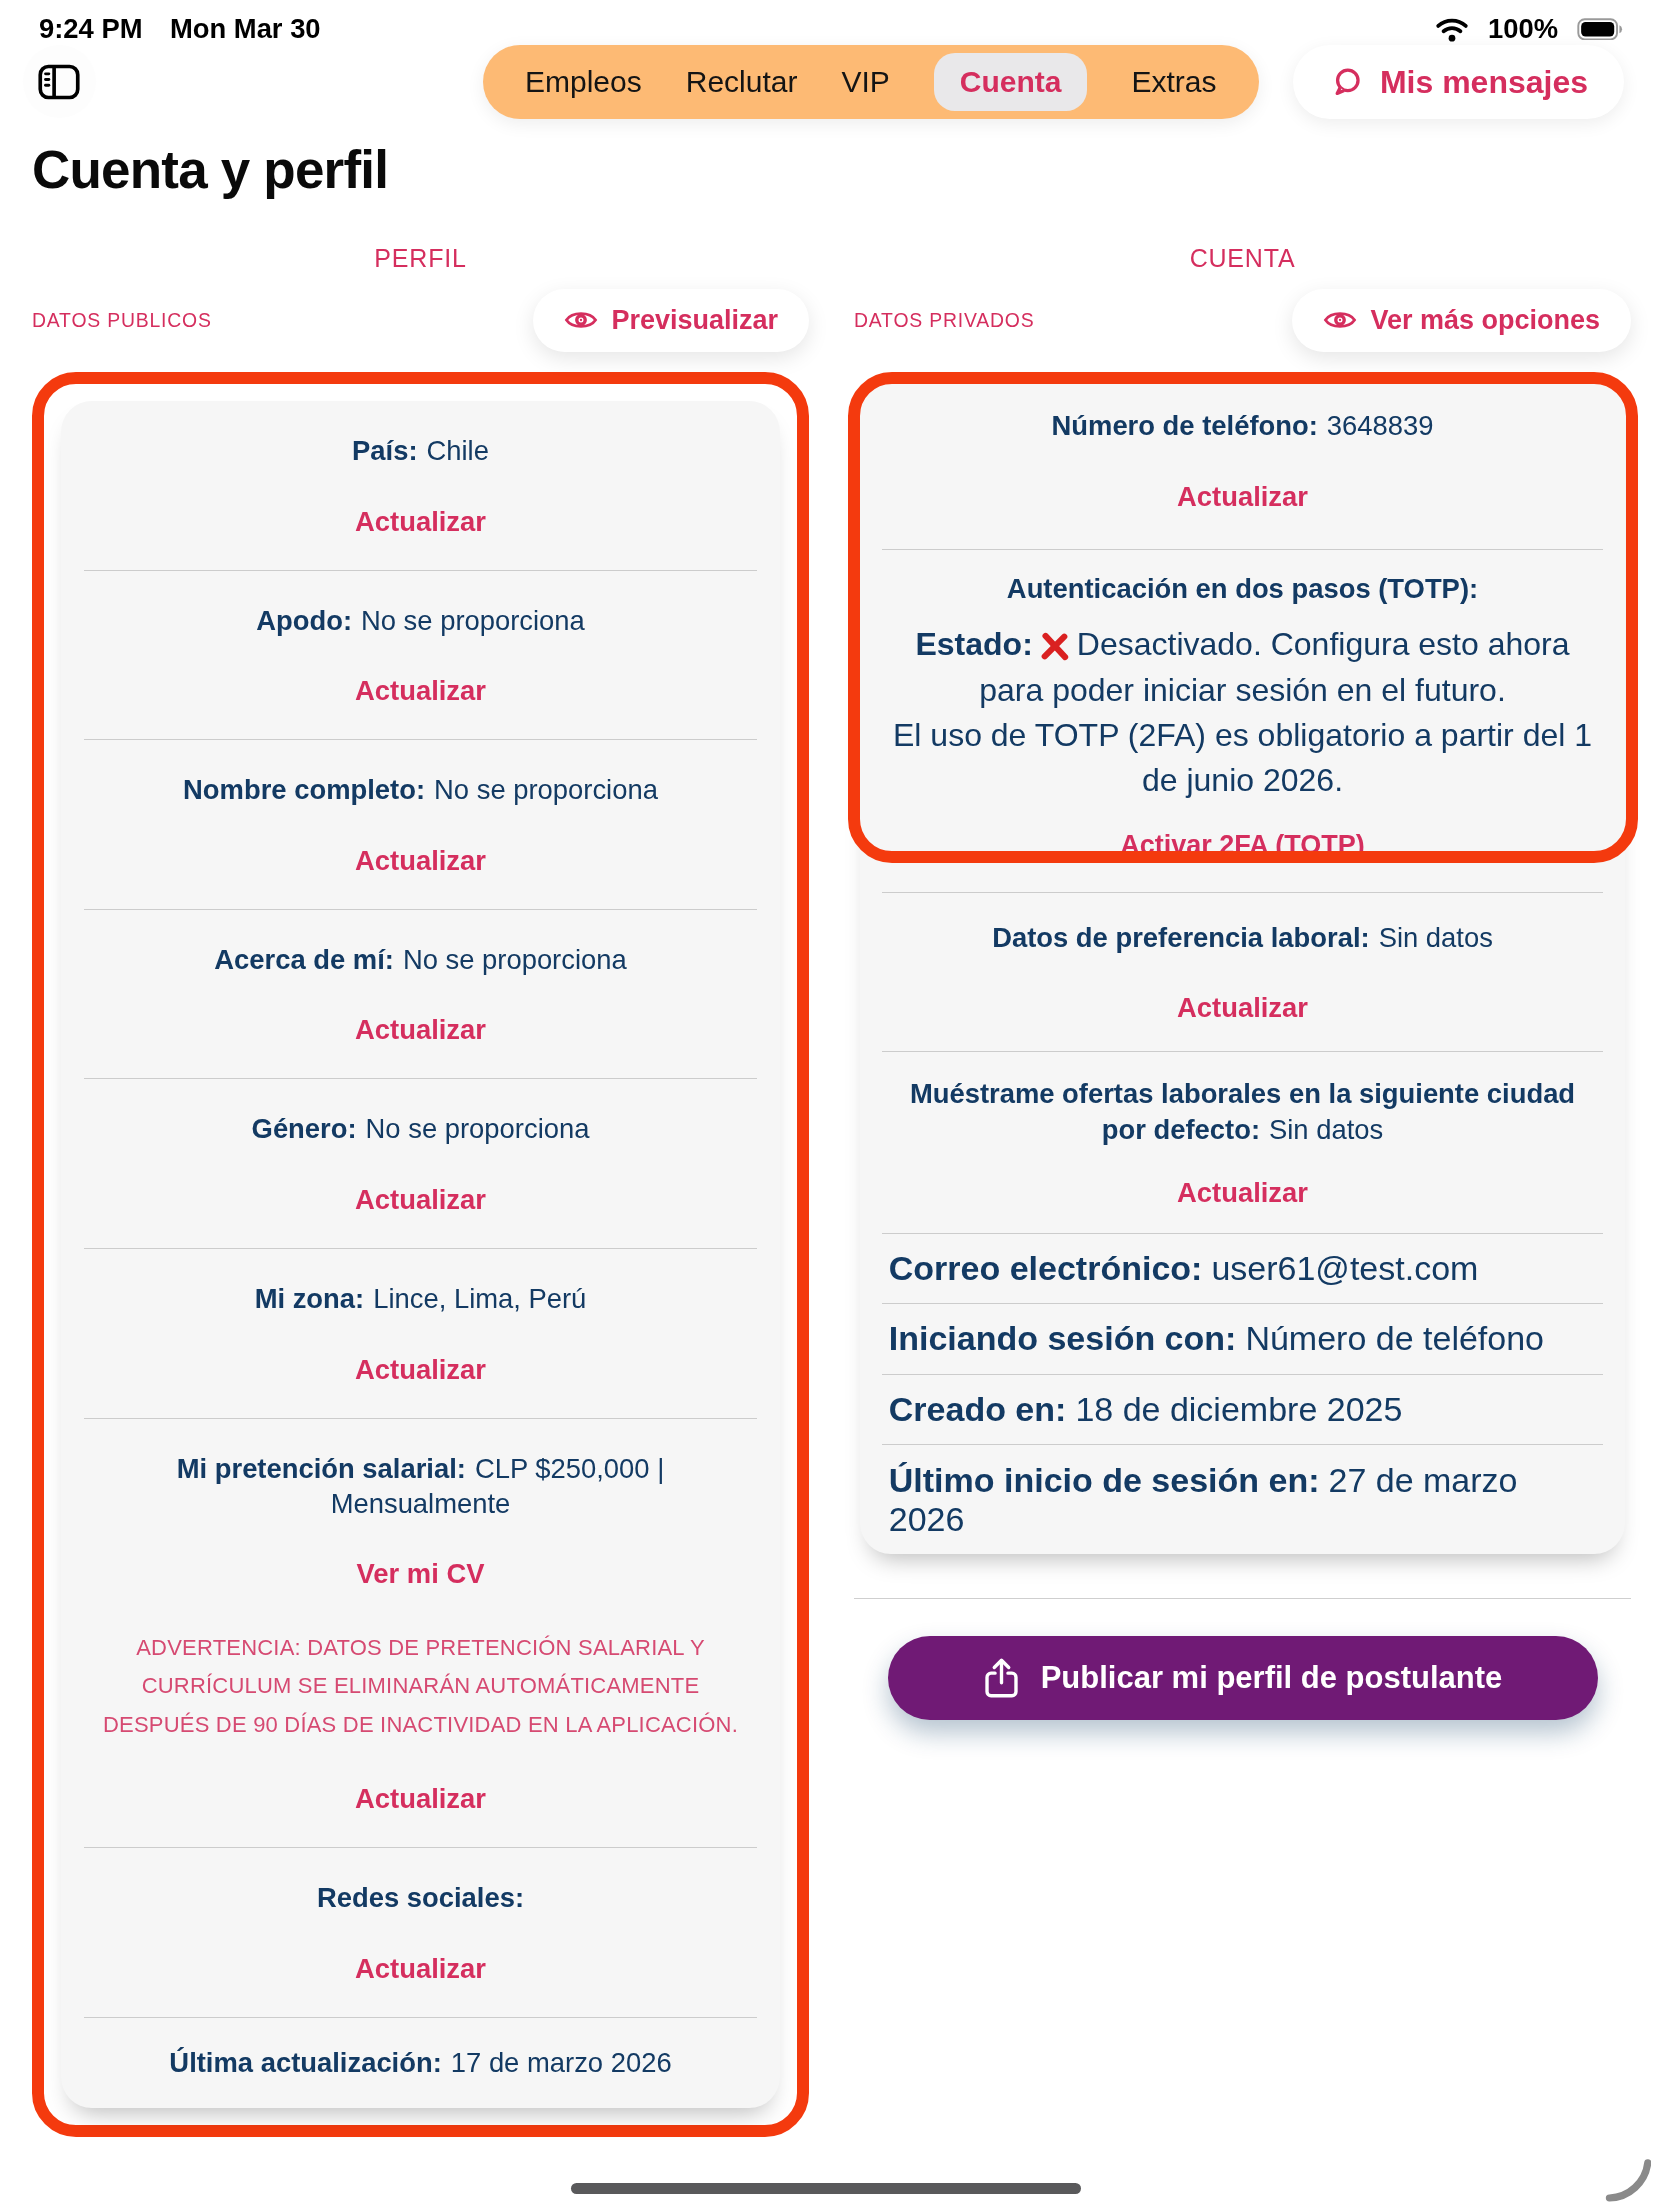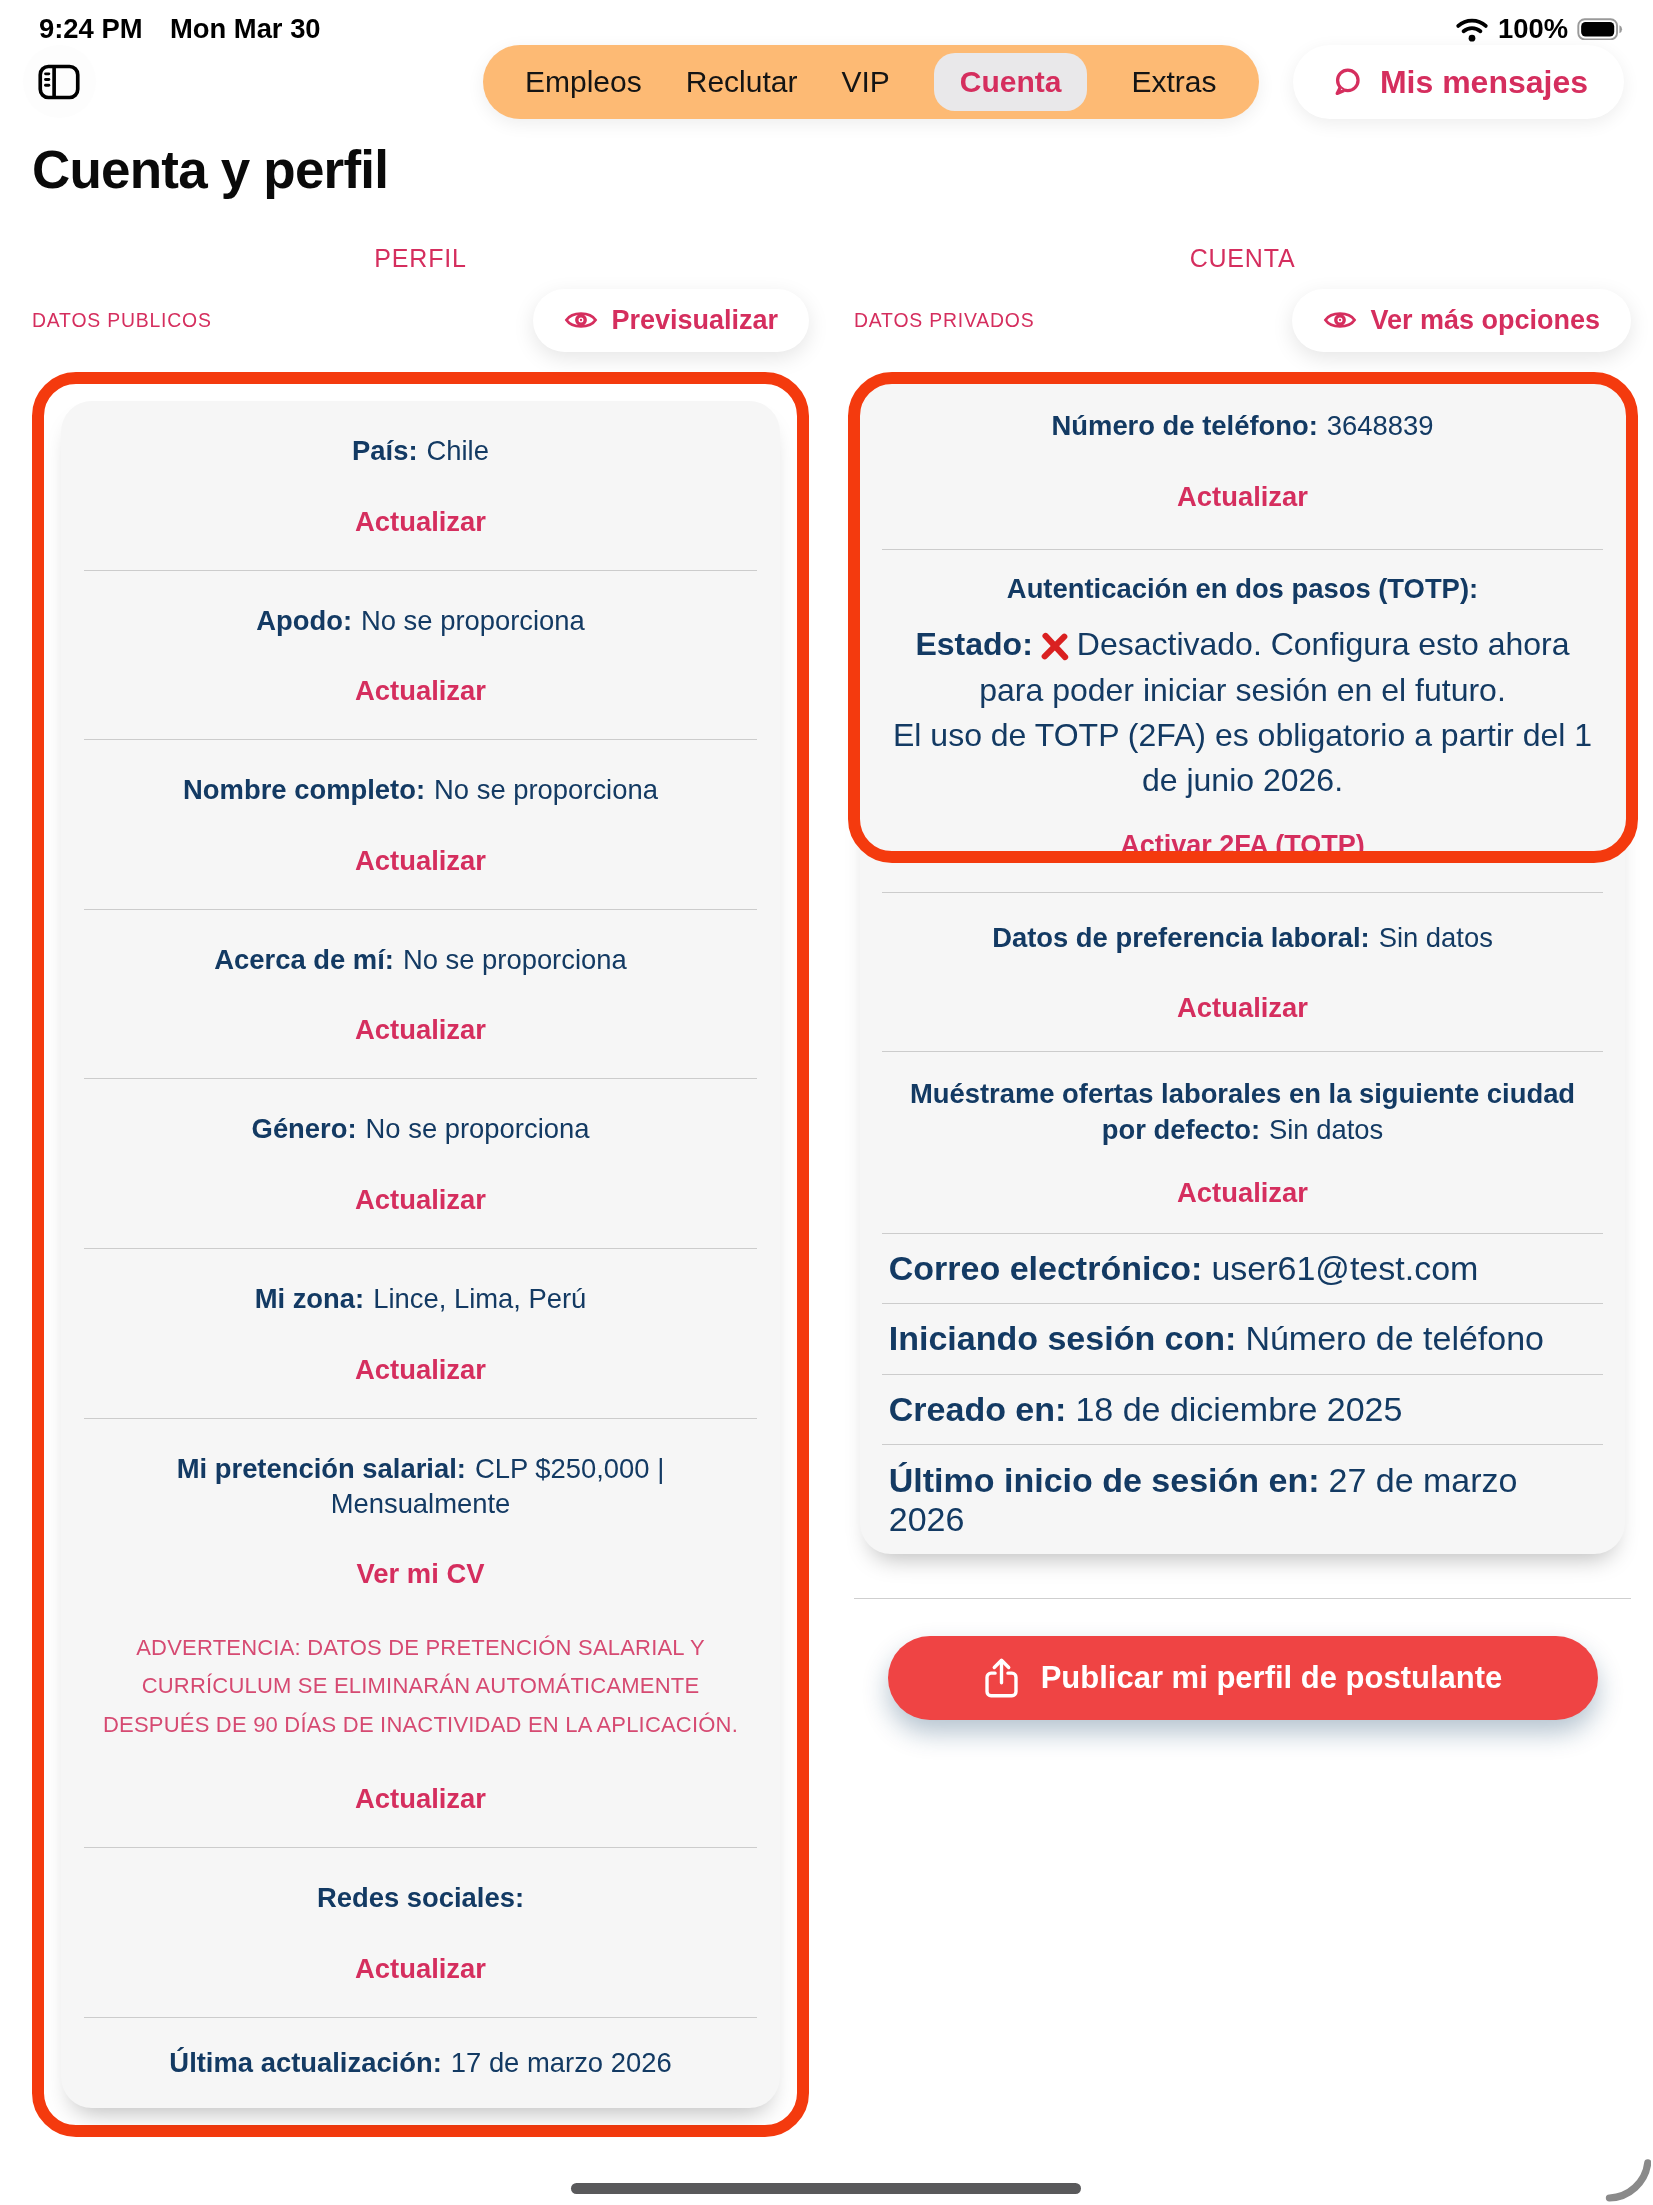--- a/index.html
+++ b/index.html
@@ -3,21 +3,21 @@
 <meta charset="utf-8">
 <style>
   html,body{margin:0;padding:0;}
   body{
     width:1653px;height:2205px;position:relative;background:#ffffff;
     font-family:"Liberation Sans",sans-serif;overflow:hidden;color:#133a63;
   }
   
   .status-left{position:absolute;top:13px;left:39px;display:flex;gap:27.4px;
     font-size:27.4px;font-weight:700;color:#000;}
-  .status-right{position:absolute;top:13px;right:29px;display:flex;align-items:center;gap:9px;
+  .status-right{position:absolute;top:13px;right:29px;display:flex;align-items:center;gap:19px;
     font-size:27.4px;font-weight:600;color:#000;}
   
   .side-btn{position:absolute;top:45px;left:22.6px;width:73px;height:73px;border-radius:50%;
     background:#fdfdfd;display:flex;align-items:center;justify-content:center;cursor:pointer;}
   .nav-pill{position:absolute;top:45px;left:483px;height:74px;background:#fdba74;border-radius:37px;
     box-shadow:0 4.8px 18px rgba(0,0,0,0.07);display:flex;align-items:center;gap:44px;padding:0 42px;}
   .nav-tab{font-size:30px;color:#141414;cursor:pointer;white-space:nowrap;}
   .nav-tab.active{background:#e9e8ea;color:#d52e5e;font-weight:700;padding:12px 26px;border-radius:21px;}
   .msg-btn{position:absolute;top:45px;right:29px;height:74px;background:#fff;border-radius:37px;
     box-shadow:0 4.8px 18px rgba(0,0,0,0.07);display:flex;align-items:center;gap:14.5px;padding:0 36px;
@@ -67,21 +67,21 @@
   .estado{margin-top:16px;font-size:32px;line-height:1.42;color:#133a63;}
   .estado .x-ico{display:inline-block;vertical-align:-7.3px;margin:0 6.5px;}
   .sec-totp .plink{margin-top:26px;font-size:27px;}
   .sec-pref{padding:27.4px 6.5px;}
   .sec-pref .plink{margin-top:36px;}
   .sec-city{padding:24px 6.5px;}
   .sec-city .plink{margin-top:29px;}
   .info-row{padding:15.3px 6.5px;text-align:left;font-size:34px;}
   
   .pub-divider{margin-top:44px;border-top:1.6px solid #cfcfcf;}
-  .publish-btn{margin:37px auto 0;width:710px;height:84px;border-radius:42px;background:#ef4444;
+  .publish-btn{margin:37px auto 0;width:710px;height:84px;border-radius:42px;background:#701a75;
     color:#fff;display:flex;align-items:center;justify-content:center;gap:21px;font-size:31px;
     font-weight:700;cursor:pointer;box-shadow:0 13px 26px rgba(13,58,99,0.30);}
   
   .home-bar{position:absolute;left:571px;top:2183px;width:510px;height:11.3px;border-radius:5.7px;
     background:#59595b;cursor:grab;}
   .corner-arc{position:absolute;right:1.6px;bottom:1.6px;}
   svg{display:block;}
 </style>
 </head>
 <body>

